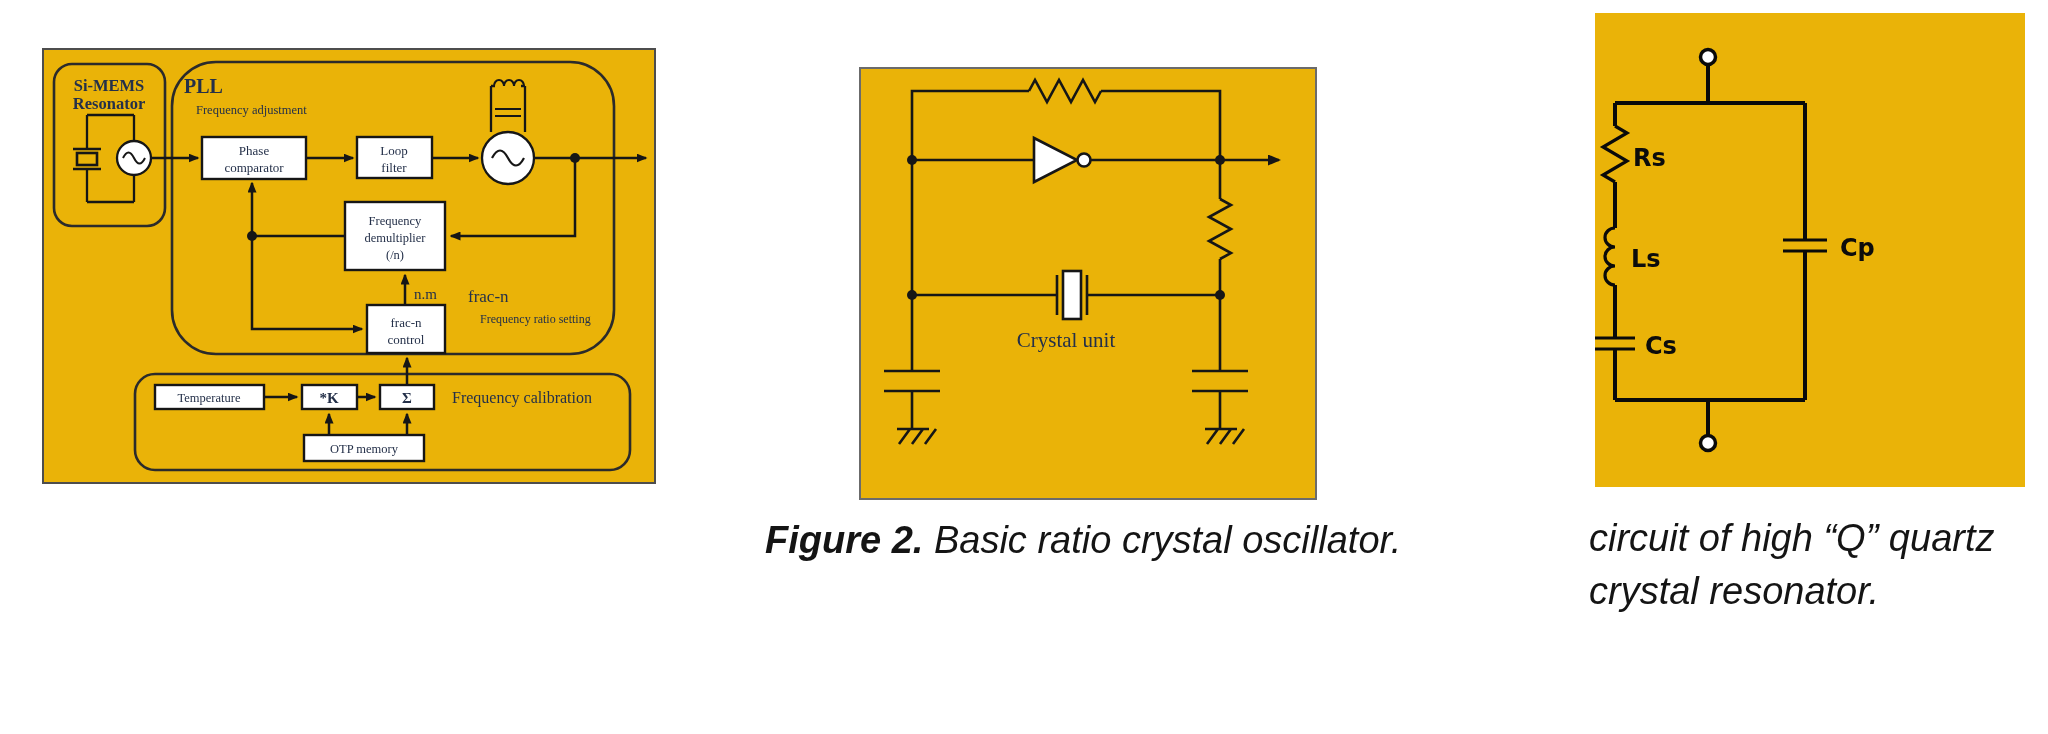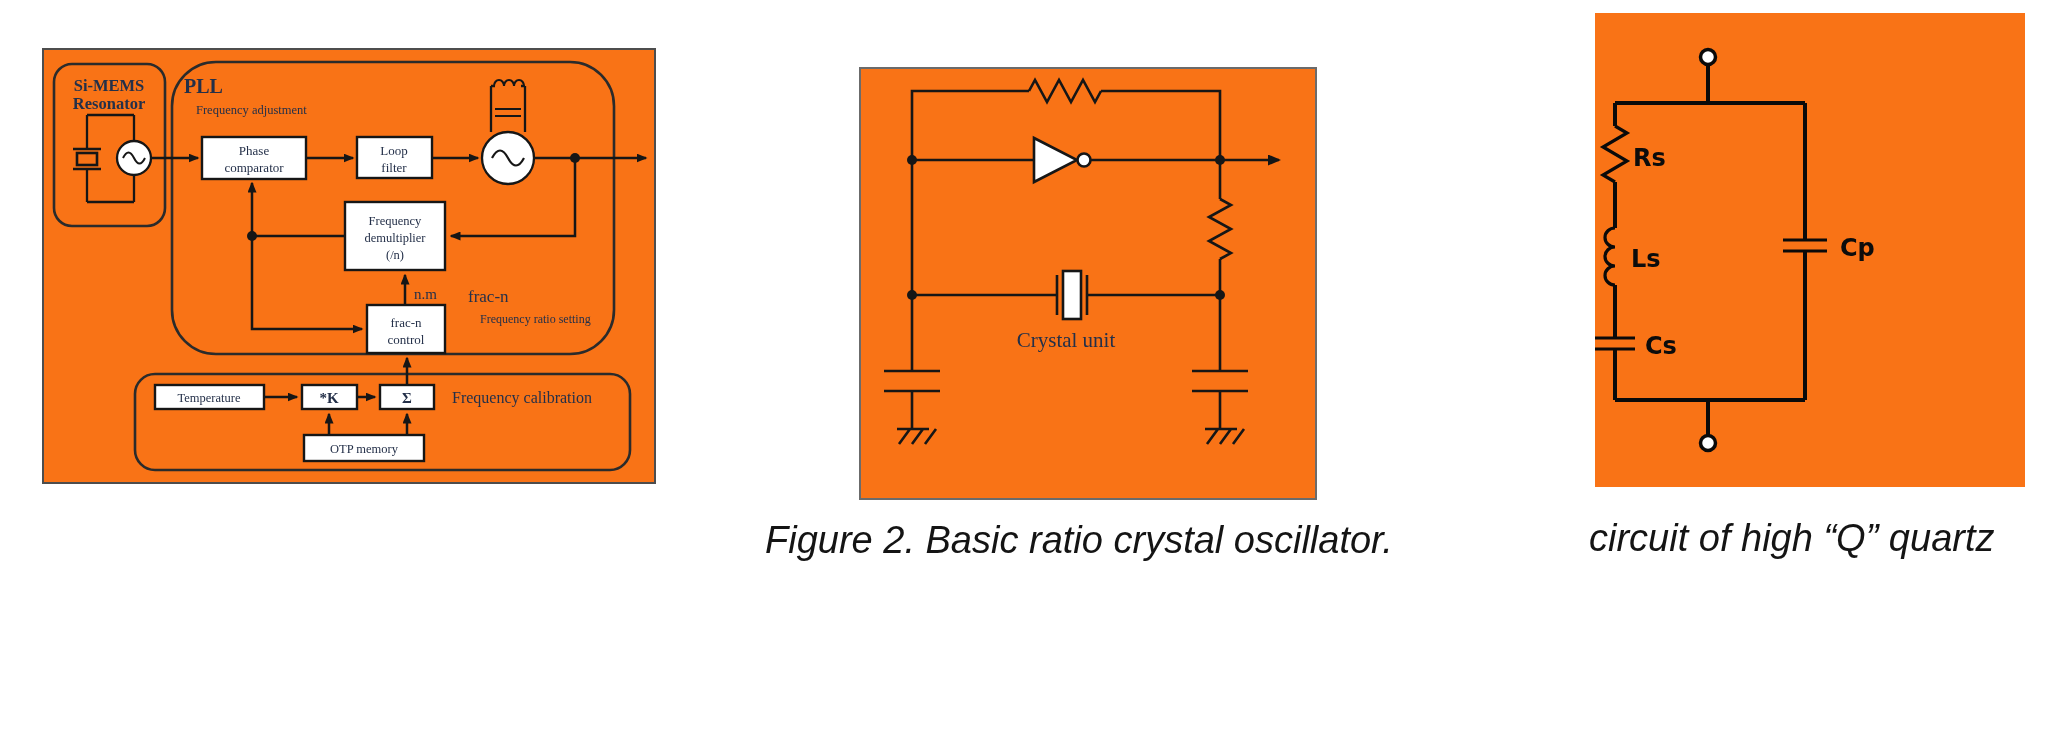--- a/index.html
+++ b/index.html
@@ -1,26 +1,26 @@
 <!DOCTYPE html>
 <html><head>
 <meta charset="utf-8">
 <style>
   html,body{margin:0;padding:0;background:#fff;}
   #canvas{position:relative;width:2048px;height:734px;background:#ffffff;overflow:hidden;
           font-family:"Liberation Sans",sans-serif;}
-  .figbox{position:absolute;background:#f97316;}
+  .figbox{position:absolute;background:#eab308;}
   #fig1-box{left:42px;top:48px;width:610px;height:432px;border:2px solid #4d4d4d;}
   #fig2-box{left:859px;top:41px;width:454px;height:429px;border:2px solid #6b6b6b;margin-top:26px;}
   #fig3-box{left:1595px;top:13px;width:430px;height:474px;}
   svg{display:block;}
   svg text{font-family:"Liberation Serif","DejaVu Serif",serif;fill:#243049;}
   .cap{position:absolute;font-style:italic;color:#141414;font-size:38px;
        font-family:"Liberation Sans",sans-serif;white-space:nowrap;}
-  .cap b{font-weight:400;}
+  .cap b{font-weight:700;}
   #cap1{left:120px;top:606px;}
   #cap2{left:765px;top:519px;}
   #cap3{left:1589px;top:512px;line-height:53px;white-space:normal;width:460px;}
   .sans-lbl{font-family:"DejaVu Sans","Liberation Sans",sans-serif;font-weight:700;fill:#0c0c0c;}
 </style>
 </head>
 <body>
 
 <div id="canvas">
 
@@ -188,15 +188,16 @@
         <text x="245" y="243" font-size="24" class="sans-lbl">Cp</text>
       </g>
     </svg>
   </div>
 
 
   <div id="cap2" class="cap"><b>Figure 2.</b><span> Basic ratio crystal oscillator.</span></div>
 
   <div id="cap3" class="cap">
     <div>circuit of high “Q” quartz</div>
+    <div>crystal resonator.</div>
   </div>
 
 </div>
 
 </body></html>

